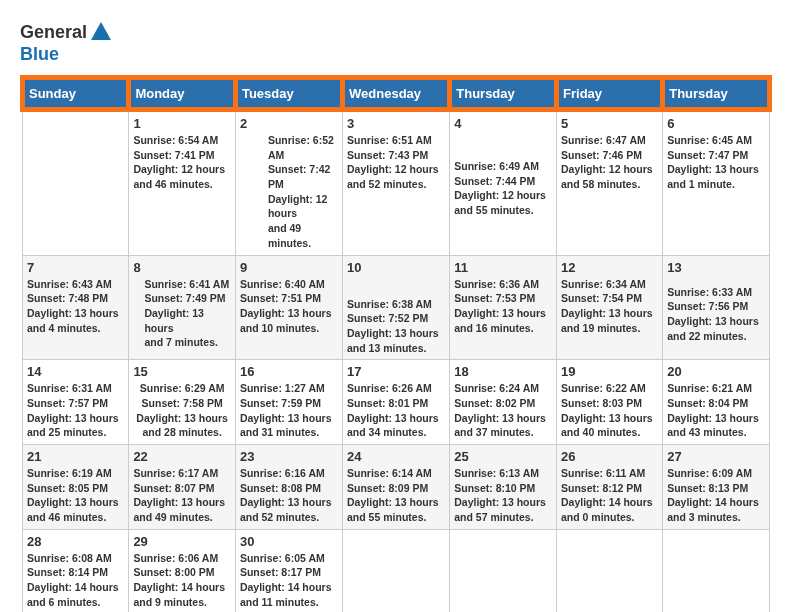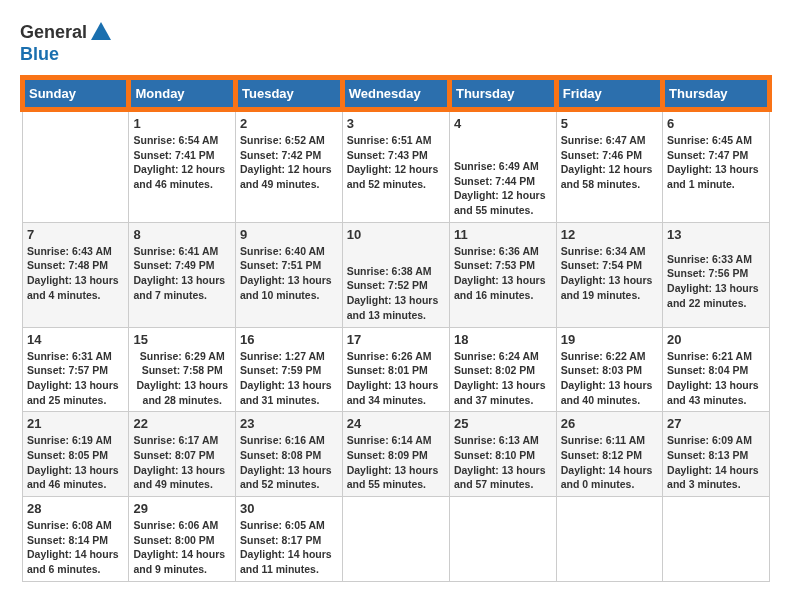--- a/index.html
+++ b/index.html
@@ -126,21 +126,21 @@
         <td class="empty-cell"></td>
         <td>
           <span class="day-number">1</span>
           <div class="day-info" style="white-space: pre-line;">Sunrise: 6:54 AM
 Sunset: 7:41 PM
 Daylight: 12 hours
 and 46 minutes.</div>
         </td>
         <td>
           <span class="day-number">2</span>
-          <div class="day-info" style="white-space: pre-line;">Sunrise: 6:52 AM
+          <div class="day-info" style="white-space: pre-line; margin-left: 28px;">Sunrise: 6:52 AM
 Sunset: 7:42 PM
 Daylight: 12 hours
 and 49 minutes.</div>
         </td>
         <td>
           <span class="day-number">3</span>
           <div class="day-info" style="white-space: pre-line;">Sunrise: 6:51 AM
 Sunset: 7:43 PM
 Daylight: 12 hours
 and 52 minutes.</div>
@@ -170,21 +170,21 @@
       <tr>
         <td>
           <span class="day-number">7</span>
           <div class="day-info" style="white-space: pre-line;">Sunrise: 6:43 AM
 Sunset: 7:48 PM
 Daylight: 13 hours
 and 4 minutes.</div>
         </td>
         <td>
           <span class="day-number">8</span>
-          <div class="day-info" style="white-space: pre-line;">Sunrise: 6:41 AM
+          <div class="day-info" style="white-space: pre-line; margin-left: 11px;">Sunrise: 6:41 AM
 Sunset: 7:49 PM
 Daylight: 13 hours
 and 7 minutes.</div>
         </td>
         <td>
           <span class="day-number">9</span>
           <div class="day-info" style="white-space: pre-line;">Sunrise: 6:40 AM
 Sunset: 7:51 PM
 Daylight: 13 hours
 and 10 minutes.</div>

